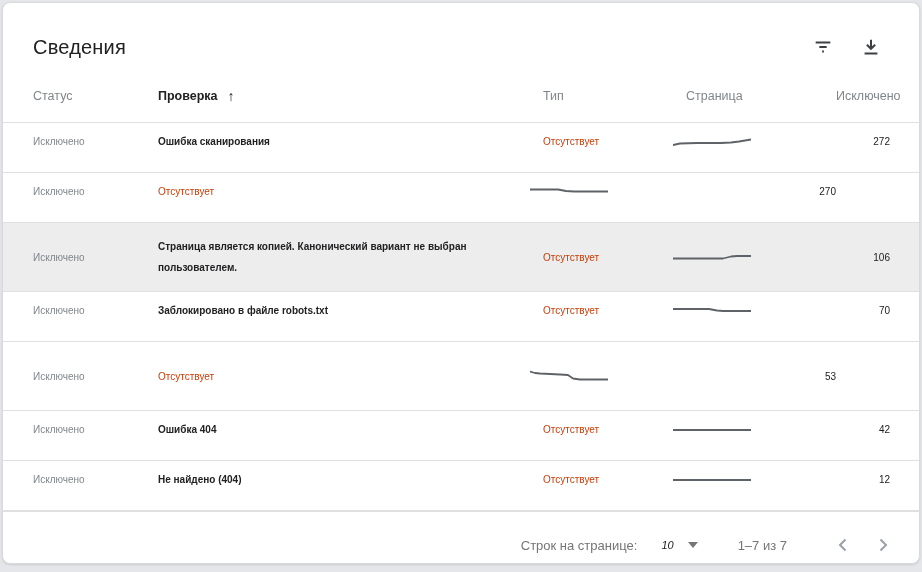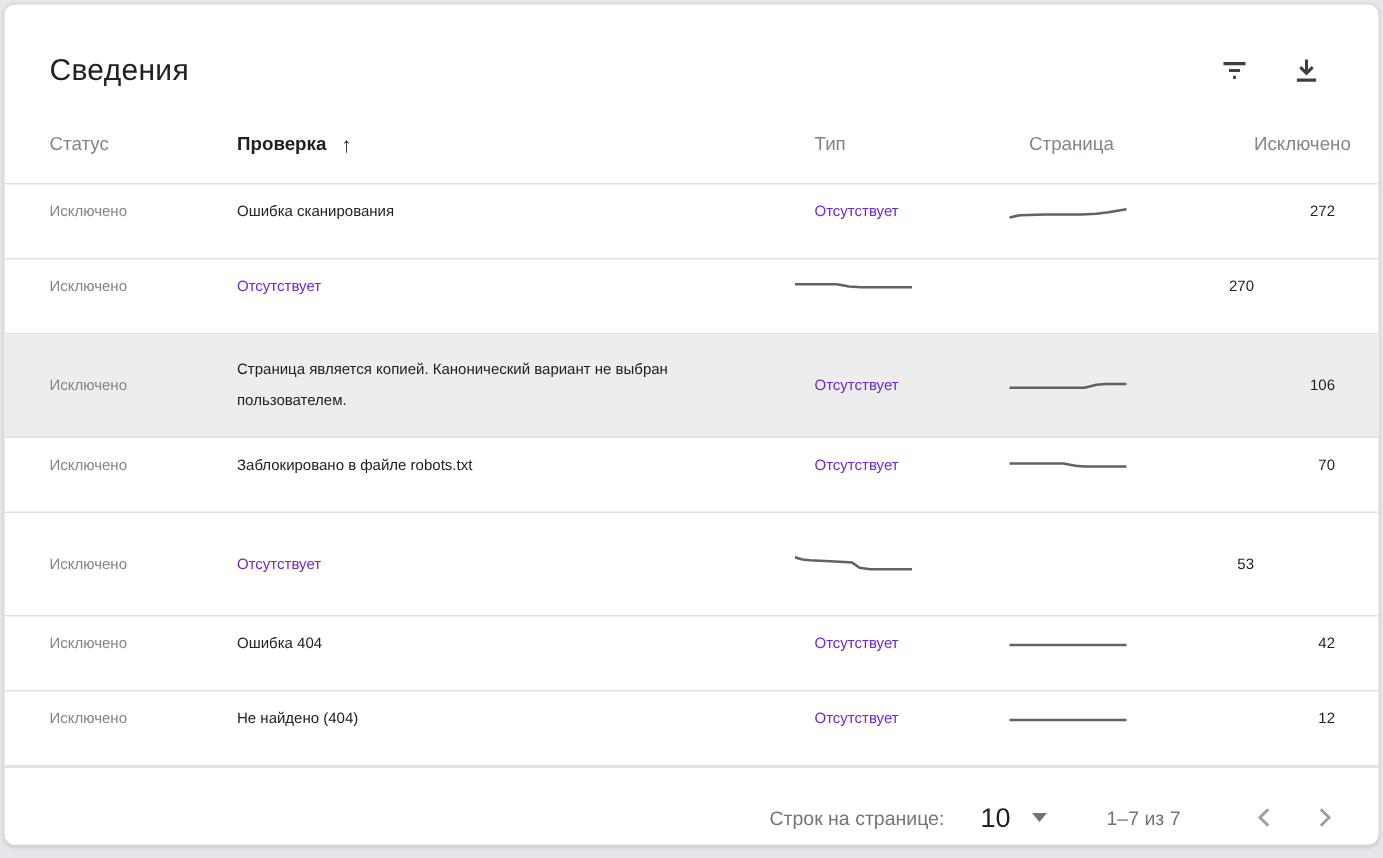--- a/index.html
+++ b/index.html
@@ -67,43 +67,43 @@
   .rows { flex: 0 0 auto; }
   .row {
     min-height: 50px;
     border-bottom: 1px solid #e0e0e0;
     font-size: 10px;
     cursor: pointer;
   }
   .row.two-line { min-height: 69px; padding-top: 13px; padding-bottom: 13px; }
   .row.highlighted { background: #ededed; }
   .cell-status { color: #80868b; }
-  .cell-type { color: #212124; max-width: 345px; line-height: 21px; }
-  .cell-validation { color: #6d28d9; }
+  .cell-type { color: #212124; max-width: 345px; line-height: 21px; font-weight: bold; }
+  .cell-validation { color: #c2410c; }
   .cell-trend svg { display: block; margin-left: -13px; }
   .cell-pages { text-align: right; color: #212124; }
 
   
   .tfoot {
     margin-top: auto;
     min-height: 55px;
     border-top: 1px solid #e0e0e0;
     display: flex;
     align-items: center;
     justify-content: flex-end;
     padding: 12px 16px 0 0;
     font-size: 13px;
     color: #757575;
   }
   .rpp-label { margin-right: 24px; }
   .rpp-select {
     display: flex; align-items: center; gap: 14px;
     cursor: pointer; margin-right: 40px;
   }
-  .rpp-value { color: #212124; font-size: 18px; }
+  .rpp-value { color: #212124; font-size: 11px; font-style: italic; }
   .rpp-caret { width: 0; height: 0; border-left: 5px solid transparent; border-right: 5px solid transparent; border-top: 6px solid #757575; }
   .range { margin-right: 36px; }
   .pager-btn {
     width: 40px; height: 40px;
     border: none; background: transparent; cursor: pointer;
     display: flex; align-items: center; justify-content: center;
     border-radius: 50%;
   }
   .pager-btn svg { display: block; }
 </style>

